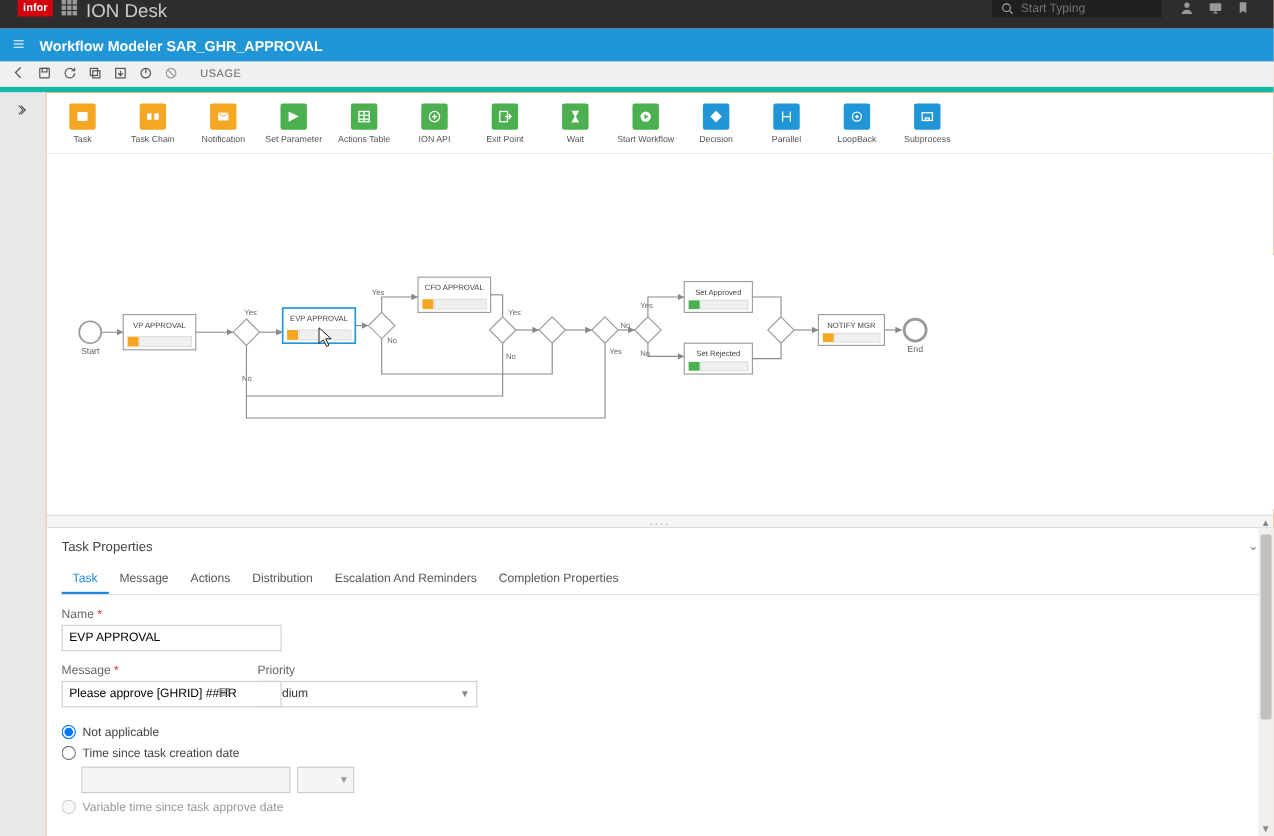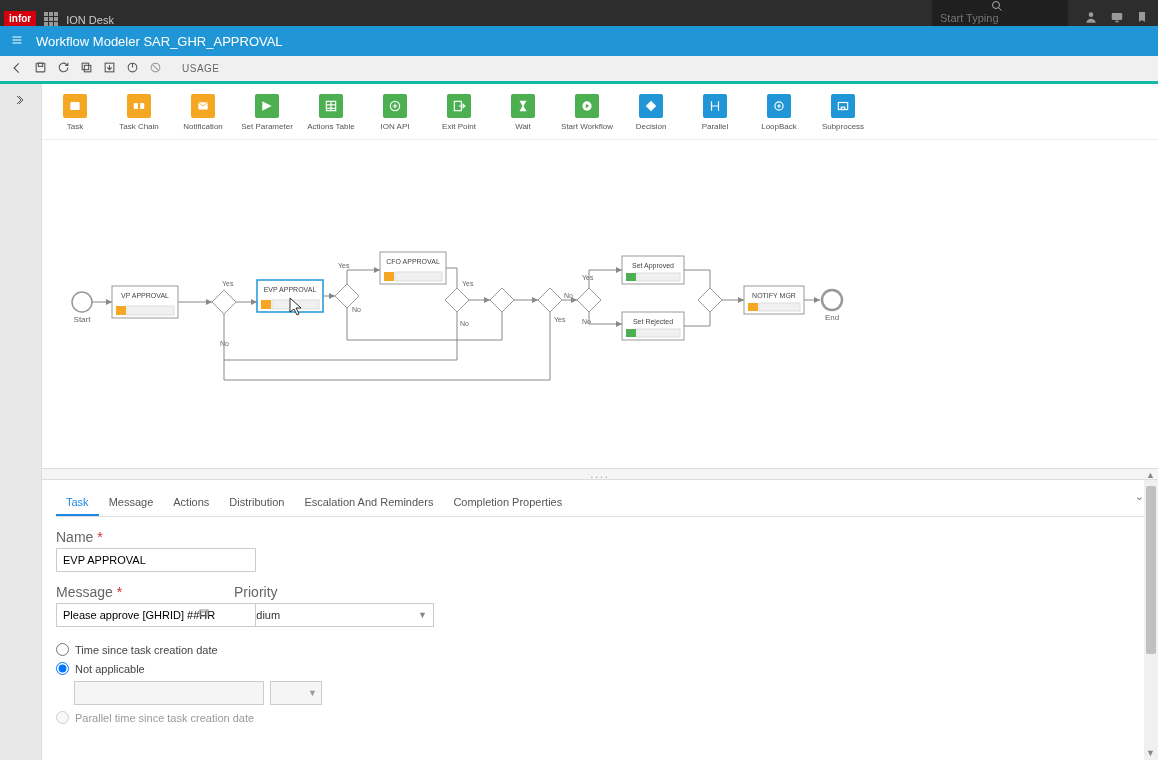--- a/index.html
+++ b/index.html
@@ -1,36 +1,36 @@
 <!DOCTYPE html>
 <html><head>
 <meta charset="utf-8">
 <style>
 * { box-sizing: border-box; margin: 0; padding: 0; }
 body { font-family: Arial, Helvetica, sans-serif; font-size: 11px; background: #e8e8e8; color: #333; overflow: hidden; width: 1158px; height: 760px; position: relative; }
 
 
-.top-header { background: #2d2d2d; height: 26px; display: flex; align-items: flex-end; padding: 0 4px; color: #ccc; }
+.top-header { background: #2d2d2d; height: 26px; display: flex; align-items: flex-start; padding: 0 16px; color: #ccc; }
 .logo-badge { background: #d5000d; color: #fff; font-size: 10px; padding: 2px 5px; font-weight: bold; }
 .app-grid-icon { margin: 0 8px; display: grid; grid-template-columns: repeat(3,4px); grid-template-rows: repeat(3,4px); gap: 1px; }
 .app-grid-icon span { background: #999; width: 4px; height: 4px; }
-.app-title { color: #ccc; font-size: 11px; }
+.app-title { color: #ccc; font-size: 17px; }
 .top-spacer { flex: 1; }
-.search-box { display: flex; align-items: center; background: #1f1f1f; padding: 2px 8px; margin-right: 10px; flex-direction: column; }
+.search-box { display: flex; align-items: center; background: #1f1f1f; padding: 2px 8px; margin-right: 10px; }
 .search-box svg { margin-right: 6px; }
 .search-box input { background: transparent; border: none; color: #ccc; font-size: 11px; width: 120px; outline: none; }
 .header-icon { margin: 0 6px; cursor: pointer; }
 
 
 .title-bar { background: #2196d6; height: 30px; display: flex; align-items: center; padding: 0 10px; color: #fff; }
 .title-bar .hamburger { margin-right: 12px; cursor: pointer; }
-.title-bar .title { font-size: 13px; font-weight: normal; }
-
-
-.toolbar { background: #f0f0f0; height: 28px; display: flex; align-items: center; padding: 0 10px; border-bottom: 3px solid #14b8a6; }
+.title-bar .title { font-size: 13px; font-weight: bold; }
+
+
+.toolbar { background: #f0f0f0; height: 28px; display: flex; align-items: center; padding: 0 10px; border-bottom: 5px solid #14b8a6; }
 .toolbar .tb-icon { margin-right: 10px; cursor: pointer; color: #555; }
 .toolbar .usage { margin-left: 10px; font-size: 10px; color: #666; letter-spacing: 0.5px; }
 
 
 .main { display: flex; height: calc(100% - 84px); }
 .left-gutter { width: 42px; border-right: 1px solid #ddd; background: #e8e8e8; display: flex; flex-direction: column; align-items: center; padding-top: 10px; }
 .left-gutter .expand-icon { cursor: pointer; }
 .content { flex: 1; display: flex; flex-direction: column; background: #f97316; overflow: hidden; }
 
 
@@ -53,21 +53,21 @@
 
 .props { background: #fff; padding: 10px 14px 0 14px; position: relative; height: 280px; }
 .props-title { font-size: 12px; color: #444; margin-bottom: 10px; }
 .props .collapse-caret { position: absolute; right: 14px; top: 10px; cursor: pointer; color: #777; }
 .tabs { display: flex; border-bottom: 1px solid #ddd; margin-bottom: 12px; }
 .tab { padding: 6px 10px; font-size: 11px; color: #555; cursor: pointer; }
 .tab.active { color: #1e88e5; border-bottom: 2px solid #1e88e5; }
 
 .form-row { display: flex; gap: 20px; margin-bottom: 12px; }
 .form-group { display: flex; flex-direction: column; }
-.form-label { font-size: 14px; color: #666; margin-bottom: 3px; }
+.form-label { font-size: 11px; color: #666; margin-bottom: 3px; }
 .required-star { color: #d32f2f; }
 .form-input { border: 1px solid #ccc; padding: 4px 6px; font-size: 11px; height: 24px; background: #fff; }
 .form-input.wide { width: 200px; }
 .form-input.xwide { width: 390px; }
 .form-select { border: 1px solid #ccc; padding: 3px 6px; font-size: 11px; height: 24px; width: 200px; background: #fff; display: flex; align-items: center; justify-content: space-between; cursor: pointer; }
 .form-select .caret { color: #888; font-size: 9px; }
 .msg-wrapper { position: relative; width: 158px; }
 .msg-wrapper .msg-icon { position: absolute; right: 4px; top: 4px; color: #888; cursor: pointer; }
 
 .radio-group { margin-top: 4px; }
@@ -400,20 +400,21 @@
           <path d="M0 0 L0 14 L4 11 L7 17 L9 16 L6 10 L11 10 Z" fill="#fff" stroke="#000" stroke-width="0.8"></path>
         </g>
       </svg>
     </div>
 
     <div class="splitter">
         <span class="dots">....</span>
       </div>
 
     <div class="props">
+      <div class="props-title">Task Properties</div>
       <span class="collapse-caret">⌄</span>
 
       <div class="tabs">
         <div class="tab active">Task</div>
         <div class="tab">Message</div>
         <div class="tab">Actions</div>
         <div class="tab">Distribution</div>
         <div class="tab">Escalation And Reminders</div>
         <div class="tab">Completion Properties</div>
       </div>
@@ -441,36 +442,36 @@
           <div class="form-select">
             <span>Medium</span>
             <span class="caret">▼</span>
           </div>
         </div>
       </div>
 
       <div class="form-group">
         <div class="radio-group">
           <label class="radio-line">
+            <input type="radio" name="dd" checked="" style="">
+            <span>Not applicable</span>
+          </label>
+          <label class="radio-line">
             <input type="radio" name="dd" style="">
             <span>Time since task creation date</span>
-          </label>
-          <label class="radio-line">
-            <input type="radio" name="dd" checked="" style="">
-            <span>Not applicable</span>
           </label>
           <div class="inline-controls">
             <input class="form-input" disabled="" style="">
             <div class="mini-select">
                 <span class="caret" style="font-size:9px;color:#999">▼</span>
               </div>
           </div>
           <label class="radio-line disabled">
             <input type="radio" name="dd" disabled="" style="">
-            <span>Parallel time since task creation date</span>
+            <span>Variable time since task approve date</span>
           </label>
         </div>
       </div>
 
     </div>
   </div>
 </div>
 
 <div class="right-scrollbar" style="top:auto;bottom:0;height:280px;">
   <div class="right-scrollthumb" style="top:6px;height:168px;"></div>

